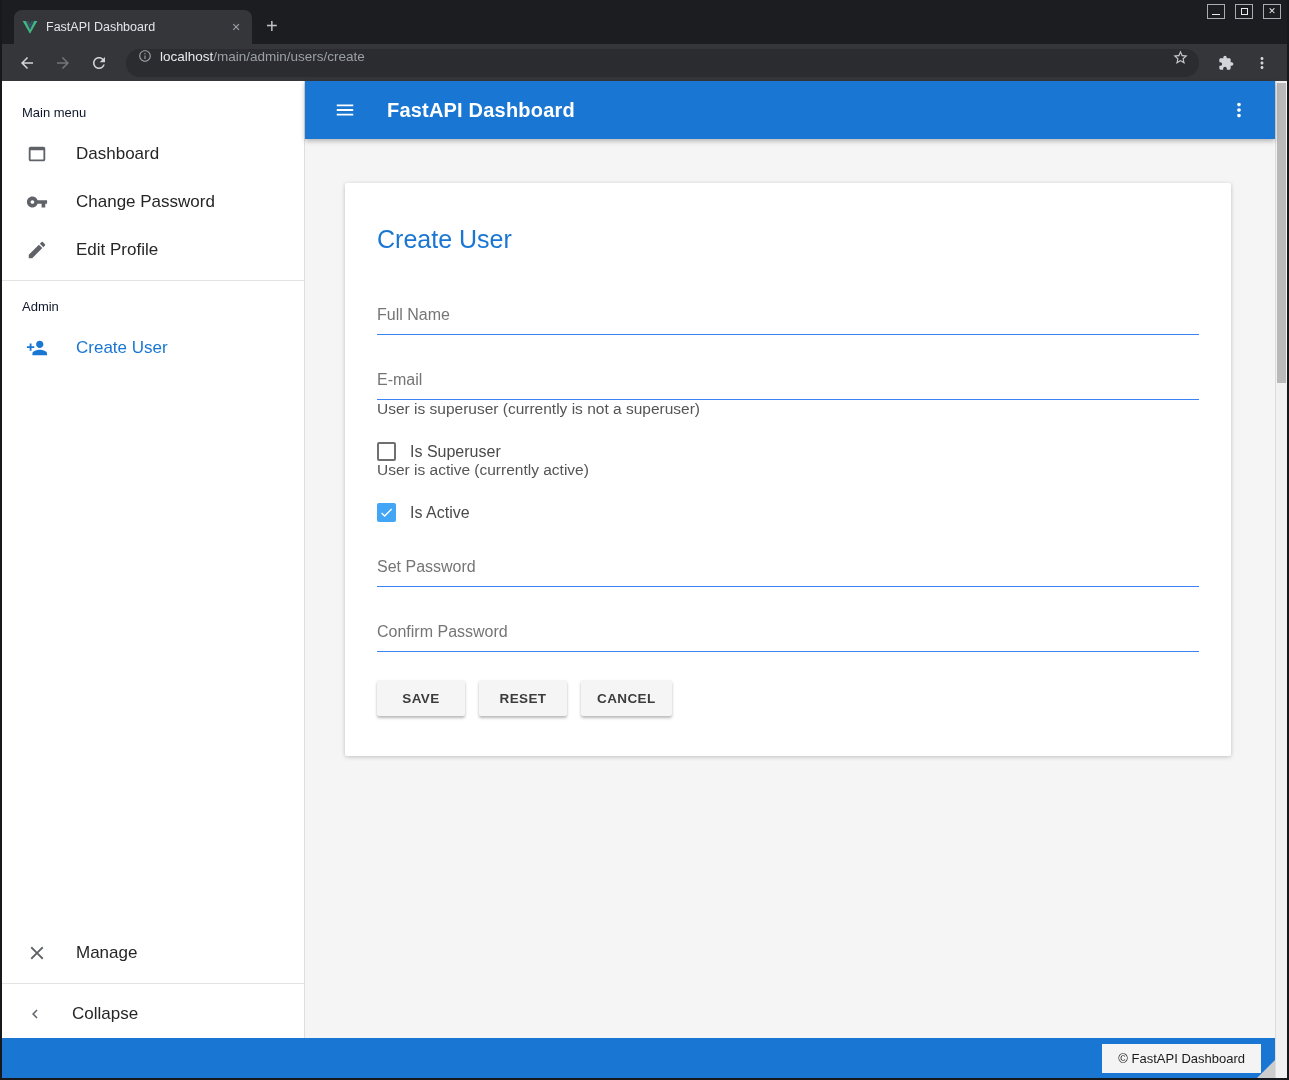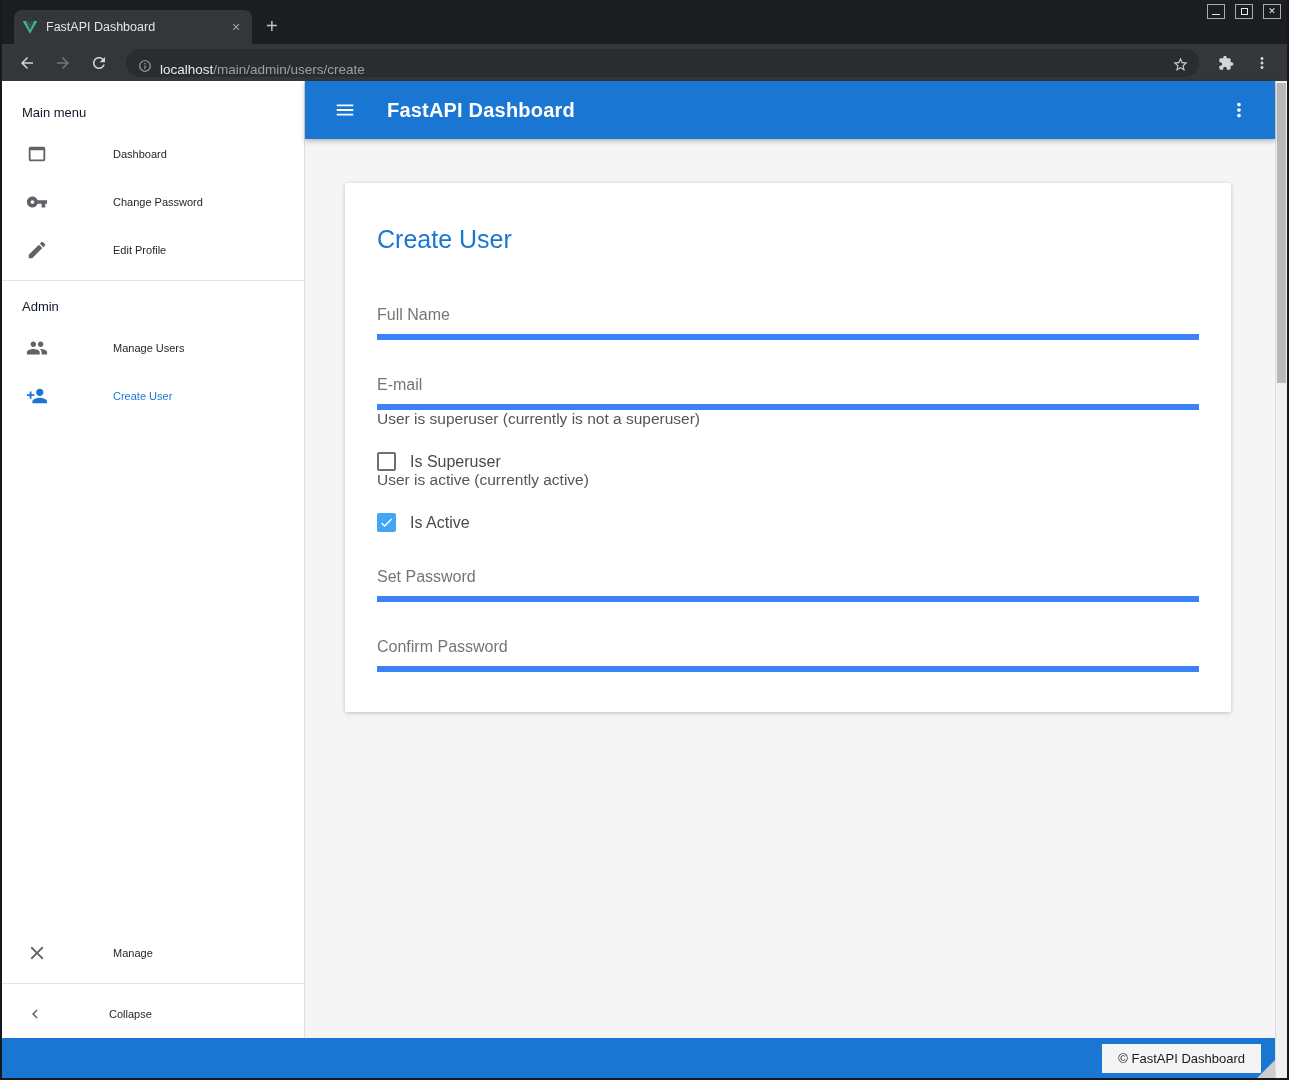--- a/index.html
+++ b/index.html
@@ -21,60 +21,60 @@
   .win-controls { position:absolute; top:4px; right:6px; display:flex; gap:10px; }
   .win-btn { width:18px; height:15px; border:1px solid #a9adb3; display:flex; align-items:center; justify-content:center; }
   .win-btn .min-glyph { width:8px; border-top:1px solid #e8eaed; margin-top:6px; }
   .win-btn .max-glyph { width:7px; height:7px; border:1px solid #e8eaed; }
   .win-btn .close-glyph { color:#e8eaed; font-size:9px; line-height:1; }
 
   .toolbar { height:37px; background:#35363a; display:flex; align-items:center; padding:0 10px; gap:6px; flex:none; }
   .tool-icon { width:30px; height:30px; display:flex; align-items:center; justify-content:center; flex:none; }
   .tool-icon svg { width:18px; height:18px; fill:#d2d5d9; }
   .tool-icon.dimmed svg { fill:#72767b; }
-  .omnibox { flex:1; height:28px; background:#2b2c2f; border-radius:14px; display:flex; align-items:flex-end;
+  .omnibox { flex:1; height:28px; background:#2b2c2f; border-radius:14px; display:flex; align-items:flex-start;
              padding:0 10px 0 12px; gap:8px; margin:0 6px; }
   .omnibox .info-icon svg { width:14px; height:14px; fill:#9aa0a6; }
   .url { flex:1; font-size:13.5px; white-space:nowrap; overflow:hidden; }
   .url .host { color:#e8eaed; }
   .url .path { color:#9aa0a6; }
   .omnibox .star-icon svg { width:17px; height:17px; fill:#c7cacd; }
 
   
   .page { flex:1; display:flex; flex-direction:column; position:relative; background:#f5f5f5; min-height:0; }
   .content-row { flex:1; display:flex; margin-right:12px; min-height:0; }
 
   
   .sidebar { width:303px; flex:none; background:#fff; border-right:1px solid #dedede;
              display:flex; flex-direction:column; padding-top:4px; }
   .section-label { font-size:13px; color:#0f172a; padding:20px 20px 10px 20px; }
   .nav-item { height:48px; display:flex; align-items:center; padding:0 16px 0 24px; gap:28px; cursor:pointer; }
   .nav-item svg { width:22px; height:22px; fill:#5f6368; flex:none; }
-  .nav-item .nav-label { font-size:11px; color:#262626;margin-left:37px; }
+  .nav-item .nav-label { font-size:17px; color:#262626; }
   .nav-item.active svg { fill:#1976d2; }
   .nav-item.active .nav-label { color:#1976d2; }
   .divider { border-top:1px solid #e3e3e3; margin:6px 0; }
   .sidebar-spacer { flex:1; }
 
   
   .main { flex:1; display:flex; flex-direction:column; min-width:0; background:#f5f5f5; }
   .appbar { height:58px; background:#1976d2; display:flex; align-items:center; padding:0 18px 0 22px;
             box-shadow:0 2px 5px rgba(0,0,0,0.28); position:relative; z-index:3; flex:none; }
   .appbar .bar-icon { width:36px; height:36px; display:flex; align-items:center; justify-content:center; }
   .appbar .bar-icon svg { width:22px; height:22px; fill:#ffffff; }
   .appbar-title { color:#ffffff; font-size:20px; font-weight:700; margin-left:24px; letter-spacing:.2px; }
   .appbar-spacer { flex:1; }
 
   .content { flex:1; padding:44px 0 0 40px; overflow:hidden; }
   .card { width:886px; background:#ffffff; border-radius:2px; box-shadow:0 1px 4px rgba(0,0,0,0.22);
           padding:28px 32px 40px 32px; }
   .card-title { color:#1976d2; font-size:25px; font-weight:500; margin:14px 0 46px 0; }
 
   .text-field { display:block; width:100%; border:none; outline:none; background:transparent;
-                border-bottom:6px solid #3b82f6; font-size:16px; color:#212121;
+                border-bottom:1px solid #3b82f6; font-size:16px; color:#212121;
                 padding:6px 0 10px 0; margin-top:30px; font-family:"Liberation Sans",sans-serif; }
   .text-field::placeholder { color:#757575; opacity:1; }
   .text-field.first { margin-top:0; }
 
   .hint { font-size:15.5px; color:#555555; }
   .checkbox-row { display:flex; align-items:center; gap:14px; margin-top:24px; }
   .checkbox { width:19px; height:19px; border-radius:2px; flex:none; display:flex; align-items:center; justify-content:center; }
   .checkbox.unchecked { border:2px solid #6f6f6f; background:#fff; }
   .checkbox.checked { background:#42a5f5; border:2px solid #42a5f5; }
   .checkbox svg { width:15px; height:15px; fill:#ffffff; }
@@ -189,26 +189,20 @@
         <div class="nav-item">
           <svg viewBox="0 0 24 24">
               <path d="M3 17.25V21h3.75L17.81 9.94l-3.75-3.75L3 17.25zM20.71 7.04c.39-.39.39-1.02 0-1.41l-2.34-2.34a.9959.9959 0 0 0-1.41 0l-1.83 1.83 3.75 3.75 1.83-1.83z"></path>
             </svg>
           <span class="nav-label">Edit Profile</span>
         </div>
 
         <div class="divider"></div>
         <div class="section-label" style="padding-top:12px;">Admin</div>
 
-        <div class="nav-item">
-          <svg viewBox="0 0 24 24">
-              <path d="M16 11c1.66 0 2.99-1.34 2.99-3S17.66 5 16 5c-1.66 0-3 1.34-3 3s1.34 3 3 3zm-8 0c1.66 0 2.99-1.34 2.99-3S9.66 5 8 5C6.34 5 5 6.34 5 8s1.34 3 3 3zm0 2c-2.33 0-7 1.17-7 3.5V19h14v-2.5c0-2.33-4.67-3.5-7-3.5zm8 0c-.29 0-.62.02-.97.05 1.16.84 1.97 1.97 1.97 3.45V19h6v-2.5c0-2.33-4.67-3.5-7-3.5z"></path>
-            </svg>
-          <span class="nav-label">Manage Users</span>
-        </div>
         <div class="nav-item active">
           <svg viewBox="0 0 24 24">
               <path d="M15 12c2.21 0 4-1.79 4-4s-1.79-4-4-4-4 1.79-4 4 1.79 4 4 4zm-9-2V7H4v3H1v2h3v3h2v-3h3v-2H6zm9 4c-2.67 0-8 1.34-8 4v2h16v-2c0-2.66-5.33-4-8-4z"></path>
             </svg>
           <span class="nav-label">Create User</span>
         </div>
 
         <div class="sidebar-spacer"></div>
 
         <div class="nav-item">
@@ -261,20 +255,25 @@
                 <svg viewBox="0 0 24 24">
                     <path d="M9 16.17 4.83 12l-1.42 1.41L9 19 21 7l-1.41-1.41z"></path>
                   </svg>
               </span>
               <span class="checkbox-label">Is Active</span>
             </div>
 
             <input class="text-field" type="password" placeholder="Set Password" style="">
             <input class="text-field" type="password" placeholder="Confirm Password" style="">
 
+            <div class="actions">
+              <button class="btn">SAVE</button>
+              <button class="btn">RESET</button>
+              <button class="btn">CANCEL</button>
+            </div>
           </div>
         </div>
       </div>
     </div>
 
     <div class="footer">
       <div class="footer-chip">© FastAPI Dashboard</div>
     </div>
 
     <div class="scrollbar">

